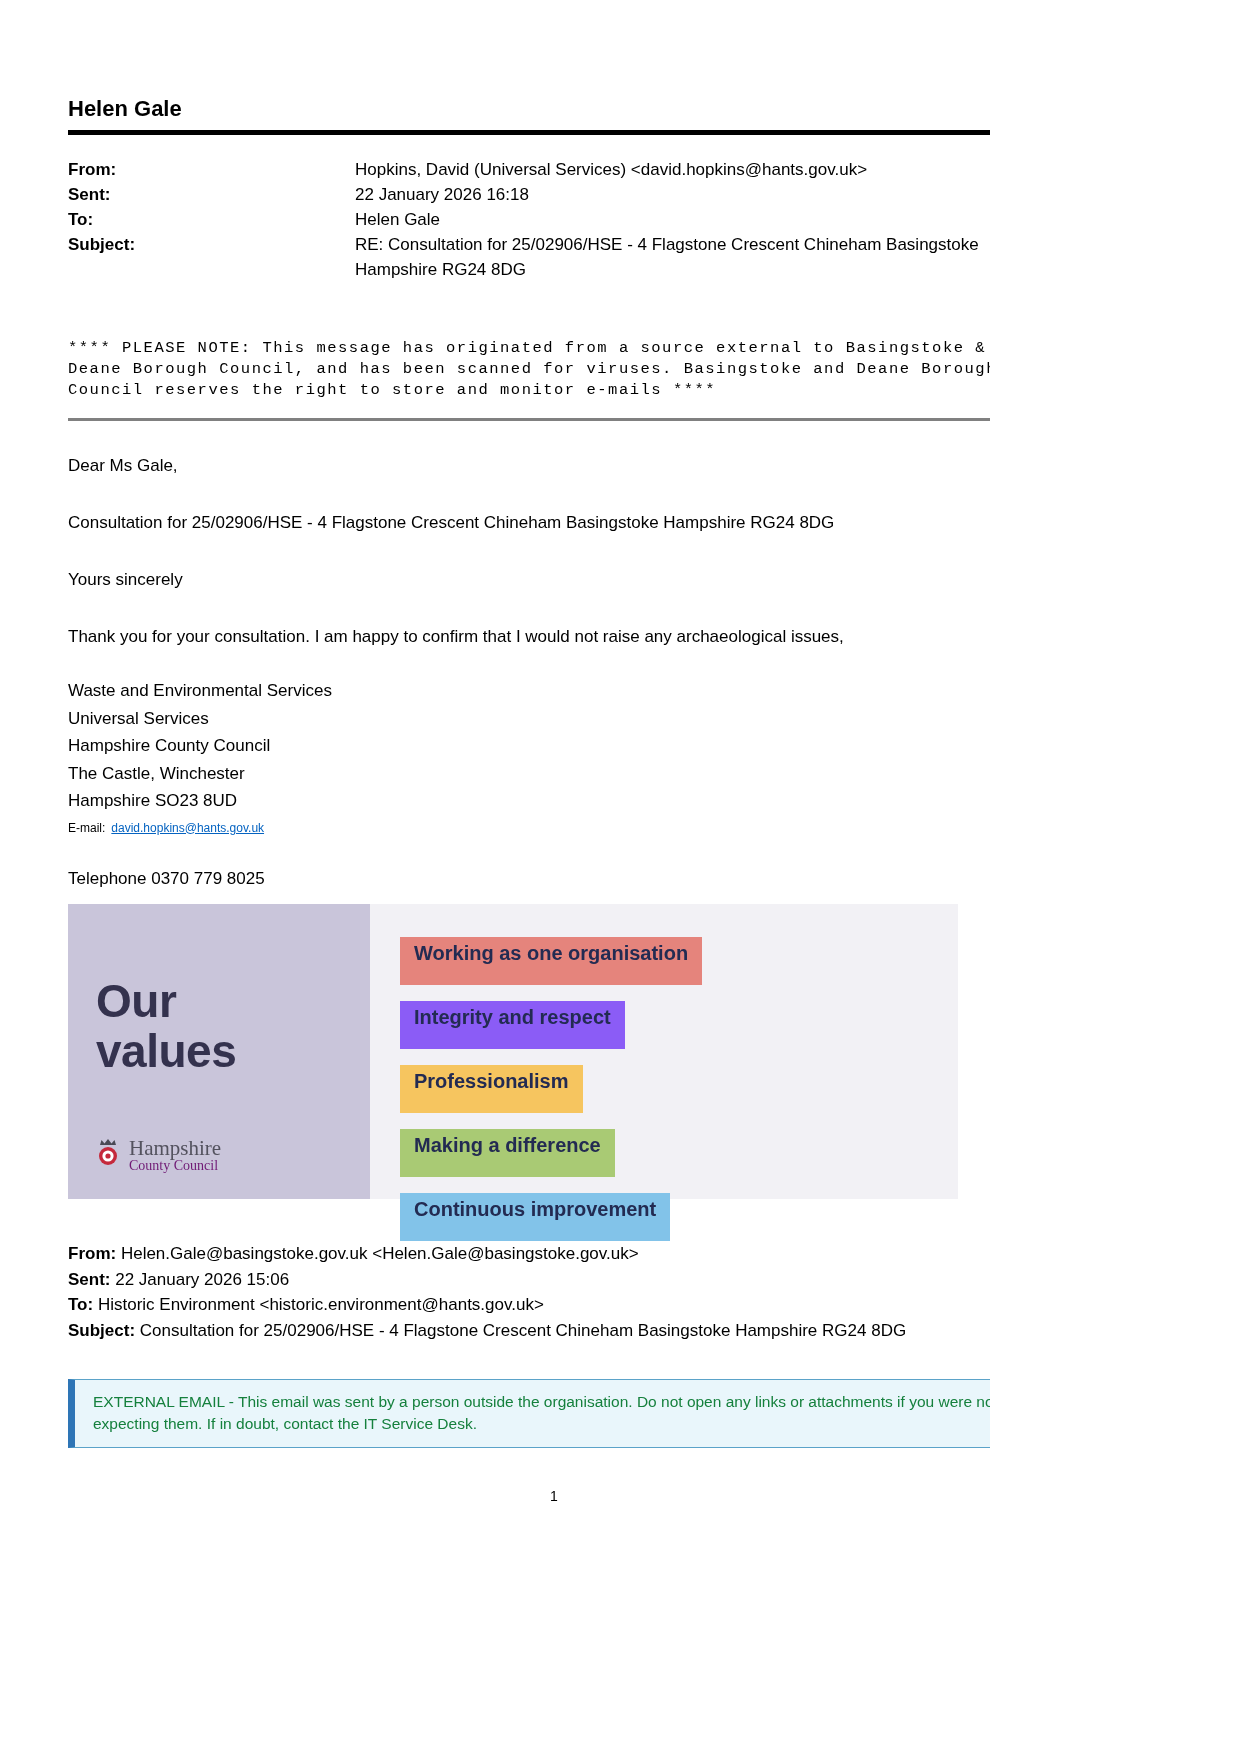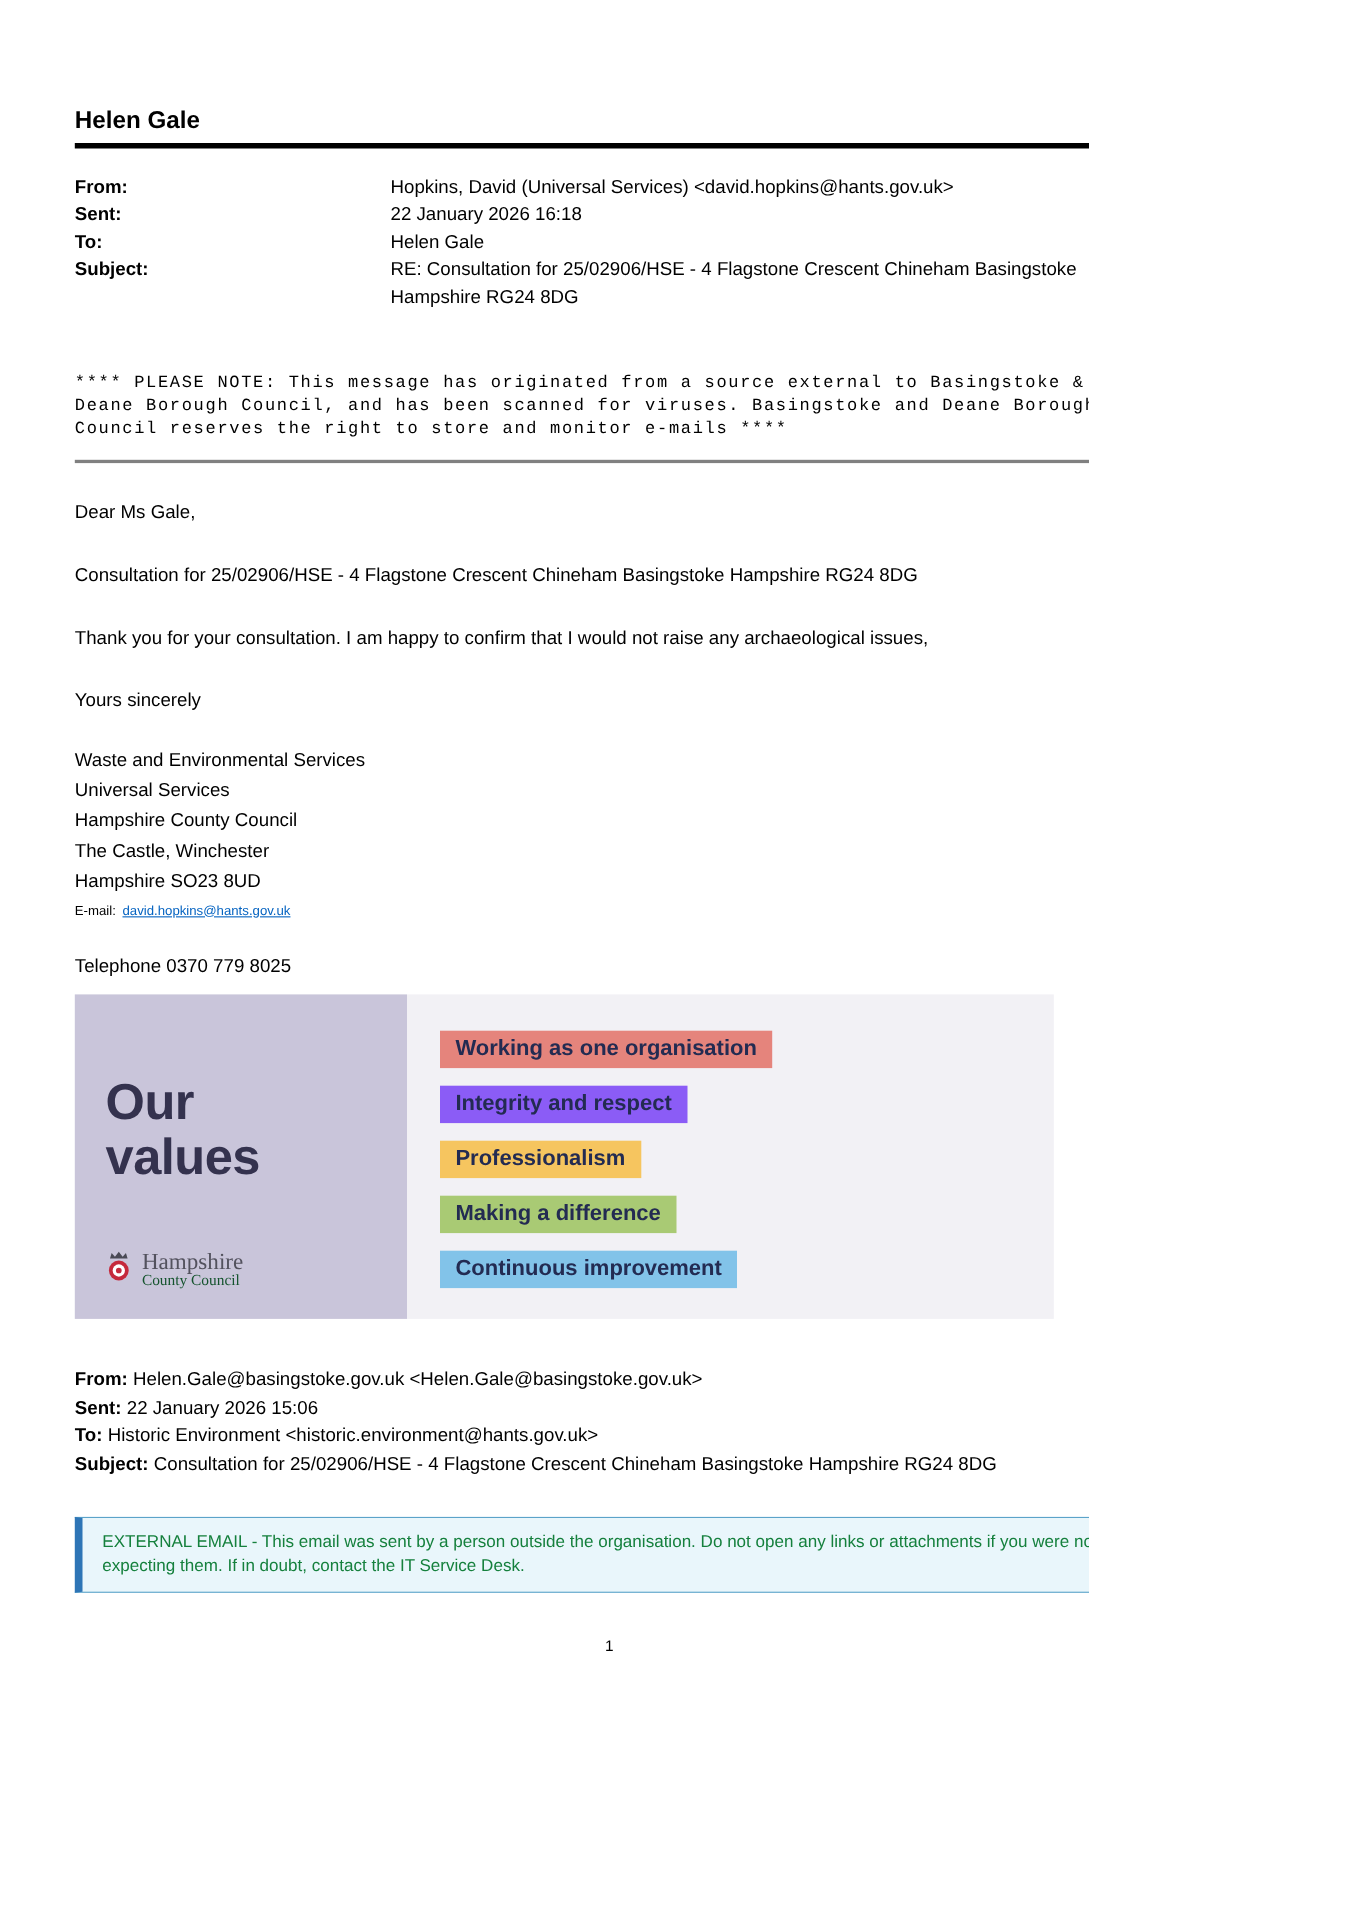--- a/index.html
+++ b/index.html
@@ -27,24 +27,24 @@
   .email-line { font-size:12px; line-height:27.5px; }
   .email-link { color:#0563c1; text-decoration:underline; margin-left:6px; }
   .phone { font-size:17px; margin-top:27px; }
 
   .banner { display:flex; width:890px; height:295px; margin-top:15px; }
   .banner-left { width:302px; flex:none; background:#c9c5da; position:relative; }
   .banner-title { font-size:46px; line-height:50px; font-weight:800; color:#34324e;
                   margin:72px 0 0 28px; letter-spacing:-0.5px; }
   .banner-logo { position:absolute; left:28px; bottom:26px; display:flex; align-items:center; gap:9px; }
   .logo-text-big { font-family:"Liberation Serif", serif; font-size:21px; color:#53525e; line-height:20px; }
-  .logo-text-small { font-family:"Liberation Serif", serif; font-size:14px; color:#14532d; line-height:15px; }
+  .logo-text-small { font-family:"Liberation Serif", serif; font-size:14px; color:#701a75; line-height:15px; }
   .banner-right { flex:1; background:#f2f1f5; padding:33px 0 0 30px;
                   display:flex; flex-direction:column; align-items:flex-start; gap:16px; }
-  .value-bar { display:inline-block; padding:5px 14px 6px 14px; font-size:20px; font-weight:bold;
+  .value-bar { display:inline-block; padding:5px 14px 20px 14px; font-size:20px; font-weight:bold;
                color:#232b52; }
 
   .quoted { margin-top:42px; font-size:17px; line-height:25.5px; }
   .quoted b { font-weight:bold; }
 
   .ext-box { margin-top:36px; width:972px; background:#e9f6fb; border:1px solid #5ba3c9;
              border-left:7px solid #2e75b6; padding:11px 18px 12px 18px;
              font-size:15.5px; line-height:22px; color:#15803d; }
 
   .page-num { margin-top:40px; text-align:center; font-size:14px; color:#000; }
@@ -77,22 +77,22 @@
       </div>
     </div>
 
     <div class="notice">**** PLEASE NOTE: This message has originated from a source external to Basingstoke &amp;
 Deane Borough Council, and has been scanned for viruses. Basingstoke and Deane Borough
 Council reserves the right to store and monitor e-mails ****</div>
     <div class="gray-rule"></div>
 
     <div class="para">Dear Ms Gale,</div>
     <div class="para">Consultation for 25/02906/HSE -  4 Flagstone Crescent Chineham Basingstoke Hampshire RG24 8DG</div>
+    <div class="para">Yours sincerely</div>
     <div class="para">Thank you for your consultation. I am happy to confirm that I would not raise any archaeological issues,</div>
-    <div class="para">Yours sincerely</div>
 
 
     <div class="addr">
       <div>Waste and Environmental Services</div>
       <div>Universal Services</div>
       <div>Hampshire County Council</div>
       <div>The Castle, Winchester</div>
       <div>Hampshire SO23 8UD</div>
       <div class="email-line">
         <span>E-mail:</span><a href="#" class="email-link">david.hopkins@hants.gov.uk</a>

